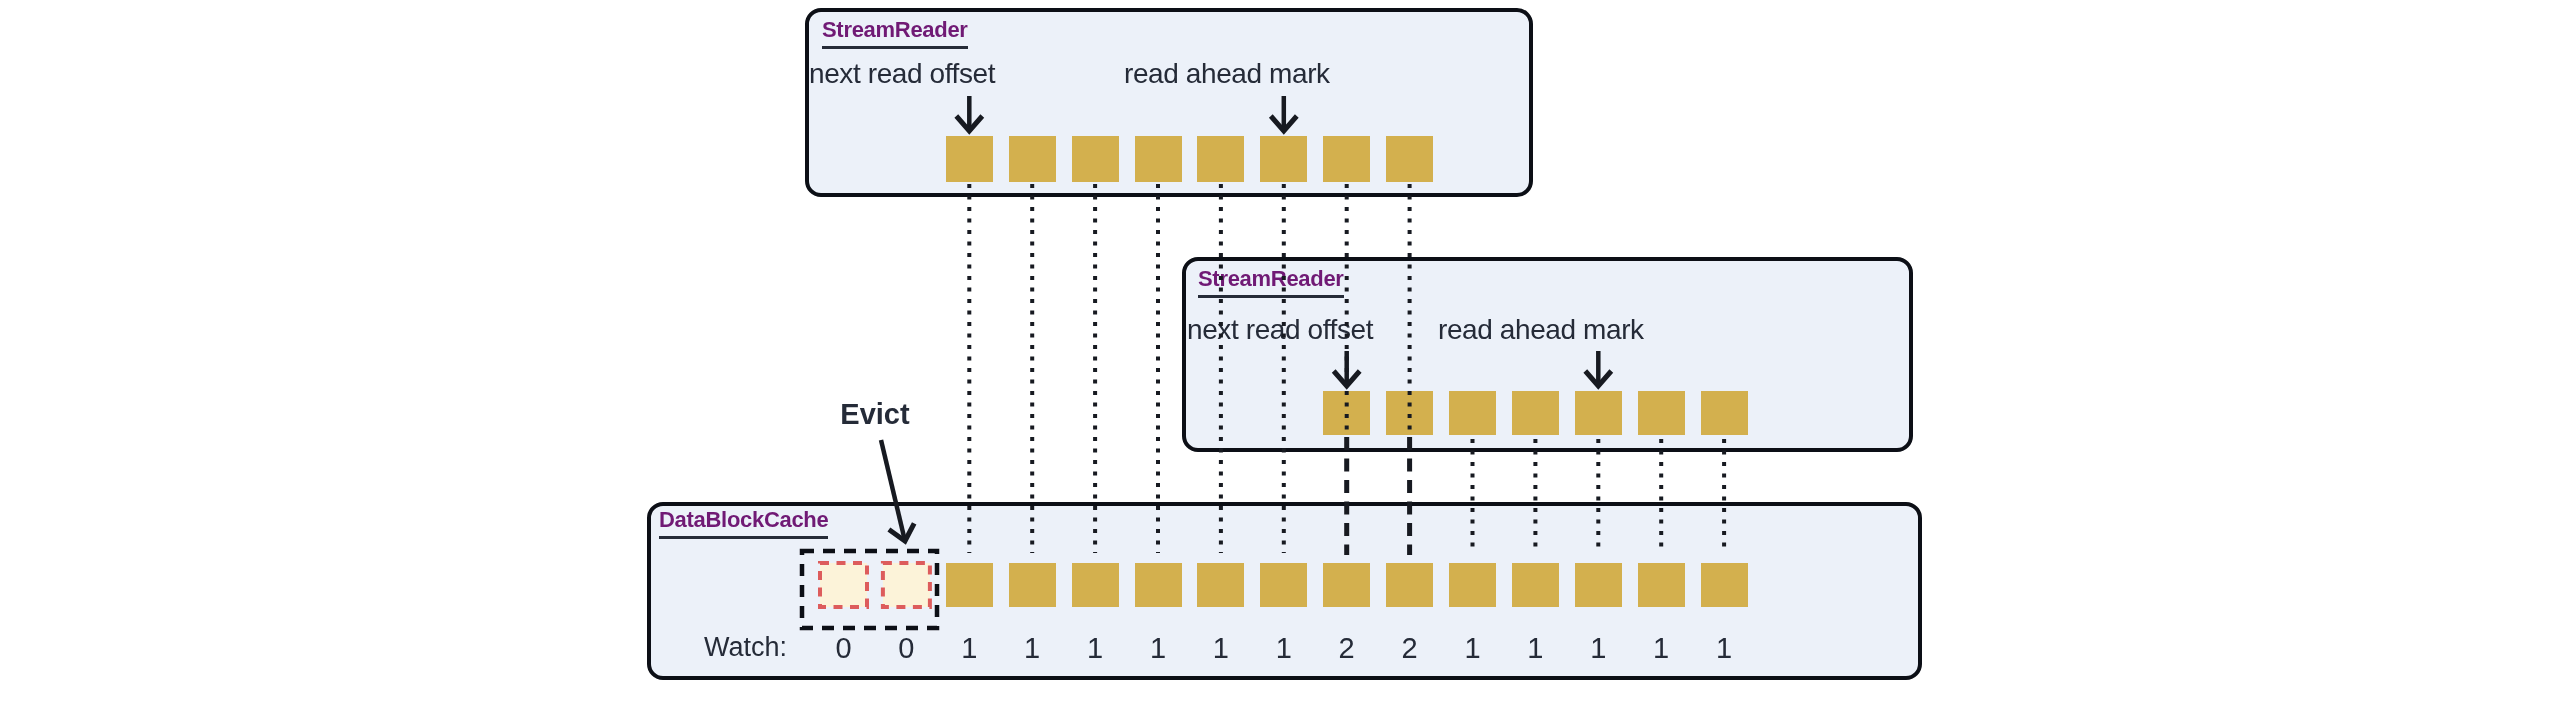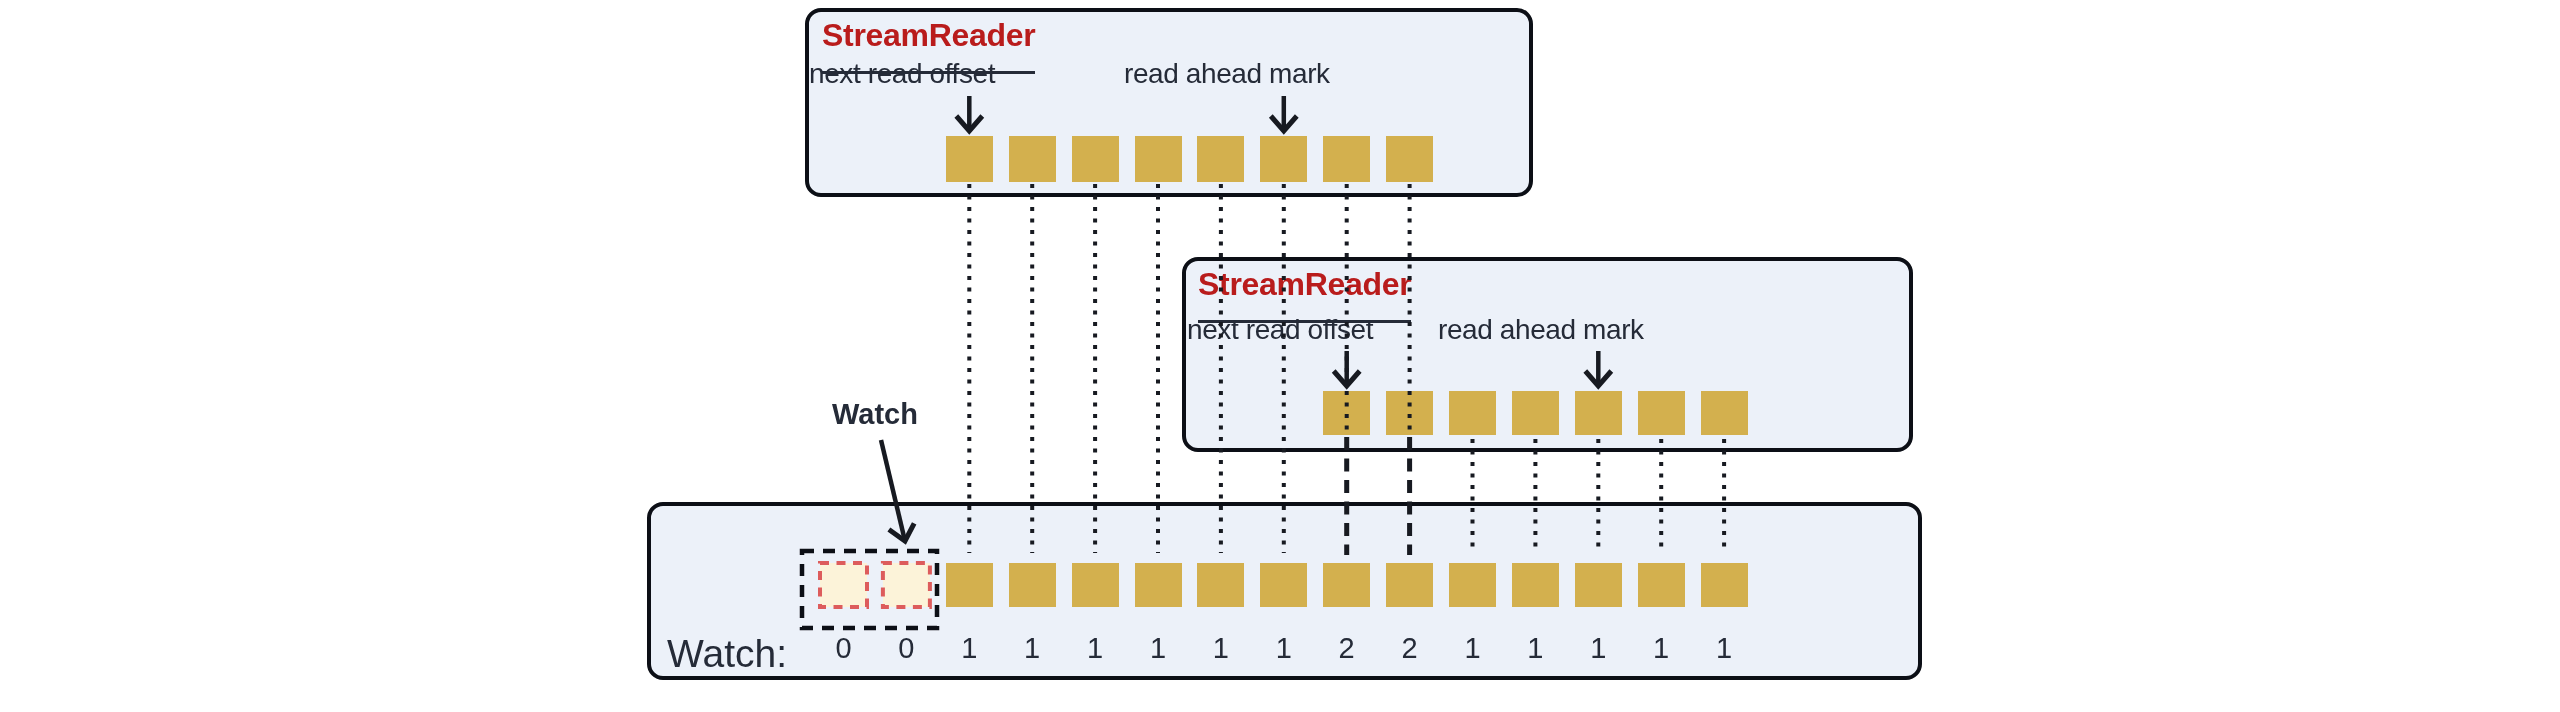--- a/index.html
+++ b/index.html
@@ -1,46 +1,47 @@
 <!DOCTYPE html>
 <html><head>
 <meta charset="utf-8">
 <style>
   html,body{margin:0;padding:0;background:#ffffff;}
   #canvas{position:relative;width:2560px;height:712px;background:#ffffff;overflow:hidden;
           font-family:"Liberation Sans", sans-serif;}
   .box{position:absolute;background:#ecf1f9;border:4px solid #0c0f16;border-radius:16px;box-sizing:border-box;}
-  .title{position:absolute;font-weight:bold;font-size:32px;letter-spacing:-0.3px;color:#b91c1c;
-         border-bottom:3px solid #252b38;padding-bottom:17px;white-space:nowrap;}
+  .title{position:absolute;font-weight:bold;font-size:22px;letter-spacing:-0.3px;color:#701a75;
+         border-bottom:3px solid #252b38;padding-bottom:3px;white-space:nowrap;}
   .label{position:absolute;font-size:28px;letter-spacing:-0.4px;color:#252b38;
          width:320px;white-space:nowrap;}
   .evict{position:absolute;font-size:29px;font-weight:bold;color:#252b38;text-align:center;width:200px;}
-  .watch-label{position:absolute;font-size:39px;color:#252b38;text-align:right;width:160px;}
+  .watch-label{position:absolute;font-size:27px;color:#252b38;text-align:right;width:160px;}
   .watch-num{position:absolute;font-size:29px;color:#252b38;text-align:center;width:44px;}
   .block{position:absolute;width:47px;background:#d3b04e;}
   #overlay{position:absolute;left:0;top:0;pointer-events:none;}
 </style>
 </head>
 <body>
 
 <div id="canvas">
 
   <div class="box" style="left:805px;top:8px;width:728px;height:189px;"></div>
   <div class="title" style="left:822px;top:17px;">StreamReader</div>
   <div class="label" style="left:809px;top:58px;">next read offset</div>
   <div class="label" style="left:1124px;top:58px;">read ahead mark</div>
 
   <div class="box" style="left:1182px;top:257px;width:731px;height:195px;"></div>
   <div class="title" style="left:1198px;top:266px;">StreamReader</div>
   <div class="label" style="left:1187px;top:314px;">next read offset</div>
   <div class="label" style="left:1438px;top:314px;">read ahead mark</div>
 
   <div class="box" style="left:647px;top:502px;width:1275px;height:178px;"></div>
+  <div class="title" style="left:659px;top:507px;">DataBlockCache</div>
 
-  <div class="evict" style="left:775px;top:398px;">Watch</div>
+  <div class="evict" style="left:775px;top:398px;">Evict</div>
 
   <div class="watch-label" style="left:627px;top:632px;">Watch:</div>
   <div id="watch-row">
       <div class="watch-num" style="left: 821.5px; top: 632px;">0</div>
       <div class="watch-num" style="left: 884.4px; top: 632px;">0</div>
       <div class="watch-num" style="left: 947.3px; top: 632px;">1</div>
       <div class="watch-num" style="left: 1010.2px; top: 632px;">1</div>
       <div class="watch-num" style="left: 1073.1px; top: 632px;">1</div>
       <div class="watch-num" style="left: 1136px; top: 632px;">1</div>
       <div class="watch-num" style="left: 1198.9px; top: 632px;">1</div>

